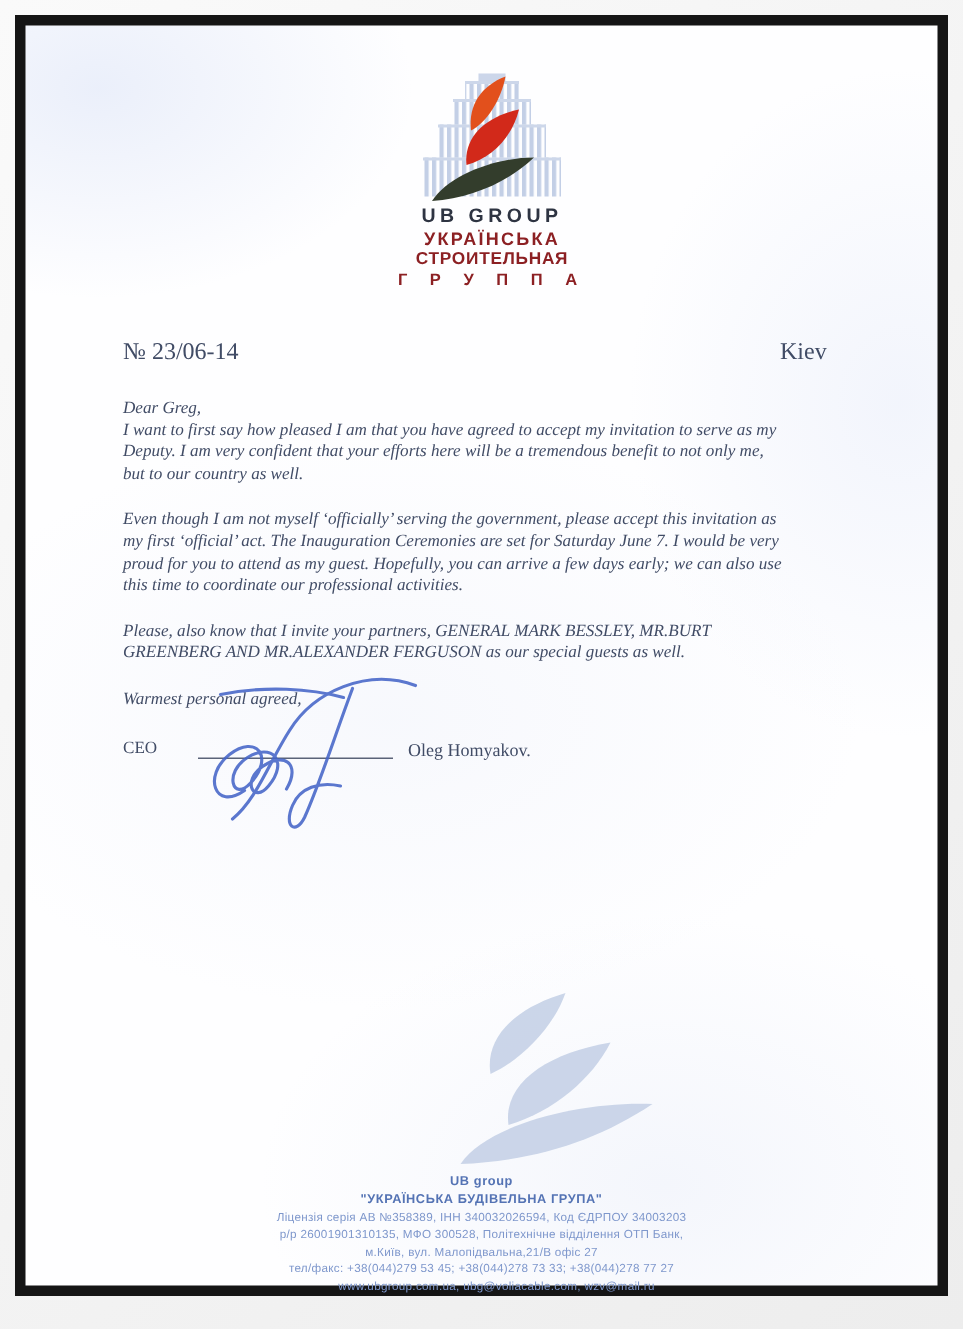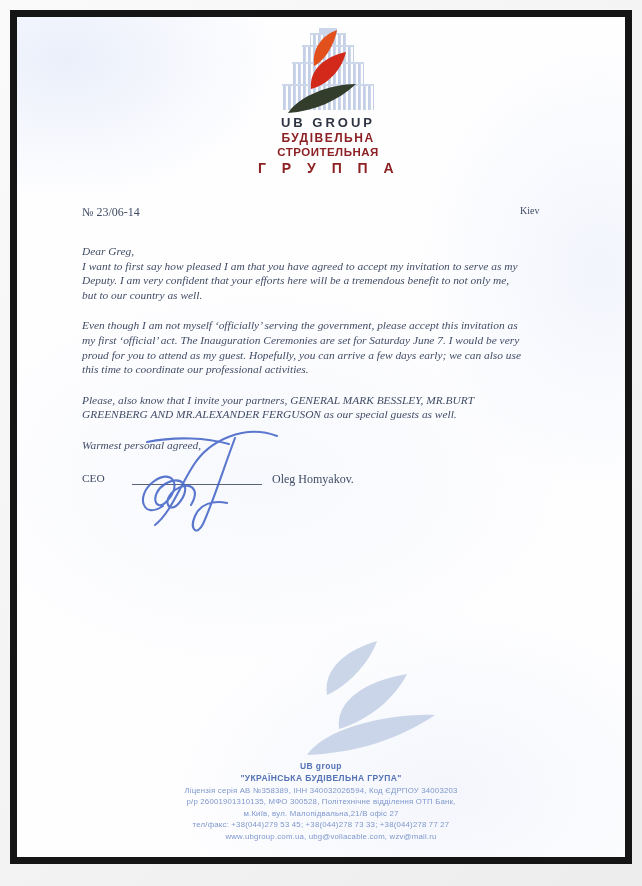--- a/index.html
+++ b/index.html
@@ -23,21 +23,21 @@
     width: 608px;
     height: 840px;
     border: 7px solid #151515;
     background:
       radial-gradient(ellipse 300px 200px at 8% 5%, rgba(190,205,240,0.30), rgba(190,205,240,0) 70%),
       radial-gradient(ellipse 260px 320px at 96% 30%, rgba(200,212,242,0.22), rgba(200,212,242,0) 70%),
       radial-gradient(ellipse 420px 260px at 40% 55%, rgba(205,215,240,0.14), rgba(205,215,240,0) 75%),
       radial-gradient(ellipse 360px 240px at 70% 92%, rgba(198,210,238,0.18), rgba(198,210,238,0) 75%),
       #fefeff;
   }
-  .inner { position: absolute; inset: 0; }
+  .inner { position: absolute; inset: 0; margin-top: 21px; }
 
   
   .logo-block {
     position: absolute;
     top: 10px;
     left: 50%;
     margin-left: -63px;
     width: 140px;
     text-align: center;
   }
@@ -52,35 +52,35 @@
     white-space: nowrap;
   }
   .logo-ru {
     font-family: "Liberation Sans", sans-serif;
     font-weight: bold;
     color: #8c2023;
     white-space: nowrap;
   }
   .logo-ru.l2 { font-size: 12px; letter-spacing: 1.5px; margin-top: 1px; }
   .logo-ru.l3 { font-size: 11.5px; letter-spacing: 0.5px; margin-top: 1px; }
-  .logo-ru.l4 { font-size: 14px; letter-spacing: 6px; margin-top: 2px; }
+  .logo-ru.l4 { font-size: 11px; letter-spacing: 6px; margin-top: 2px; }
 
   
   .ref-number {
     position: absolute;
     left: 65px;
     top: 188px;
-    font-size: 12px;
+    font-size: 16px;
     color: #414c66;
   }
   .ref-city {
     position: absolute;
     left: 503px;
     top: 188px;
-    font-size: 10px;
+    font-size: 16px;
     color: #414c66;
   }
 
   
   .letter-body {
     position: absolute;
     left: 65px;
     top: 227px;
     width: 512px;
     font-size: 11.4px;
@@ -168,21 +168,21 @@
             <rect x="24" y="57" width="92" height="2" fill="#cdd7ea"></rect>
           </g>
 
           <g>
             <path d="M79,3 C63,9 54,22 56,39 C66,34 76,19 79,3 Z" fill="#e2501c"></path>
             <path d="M88,25 C65,30 51,44 53,62 C71,57 84,42 88,25 Z" fill="#d2291a"></path>
             <path d="M98,57 C80,74 56,84 30,86 C41,69 72,57 98,57 Z" fill="#333d2c"></path>
           </g>
         </svg>
         <div class="logo-title">UB GROUP</div>
-        <div class="logo-ru l2">БУДІВЕЛЬНА</div>
+        <div class="logo-ru l2">УКРАЇНСЬКА</div>
         <div class="logo-ru l3">СТРОИТЕЛЬНАЯ</div>
         <div class="logo-ru l4">Г Р У П П А</div>
       </div>
 
       <div class="ref-number">№ 23/06-14</div>
       <div class="ref-city">Kiev</div>
 
       <div class="letter-body">
         <p class="salutation">Dear Greg,</p>
         <p>I want to first say how pleased I am that you have agreed to accept my invitation to serve as my

